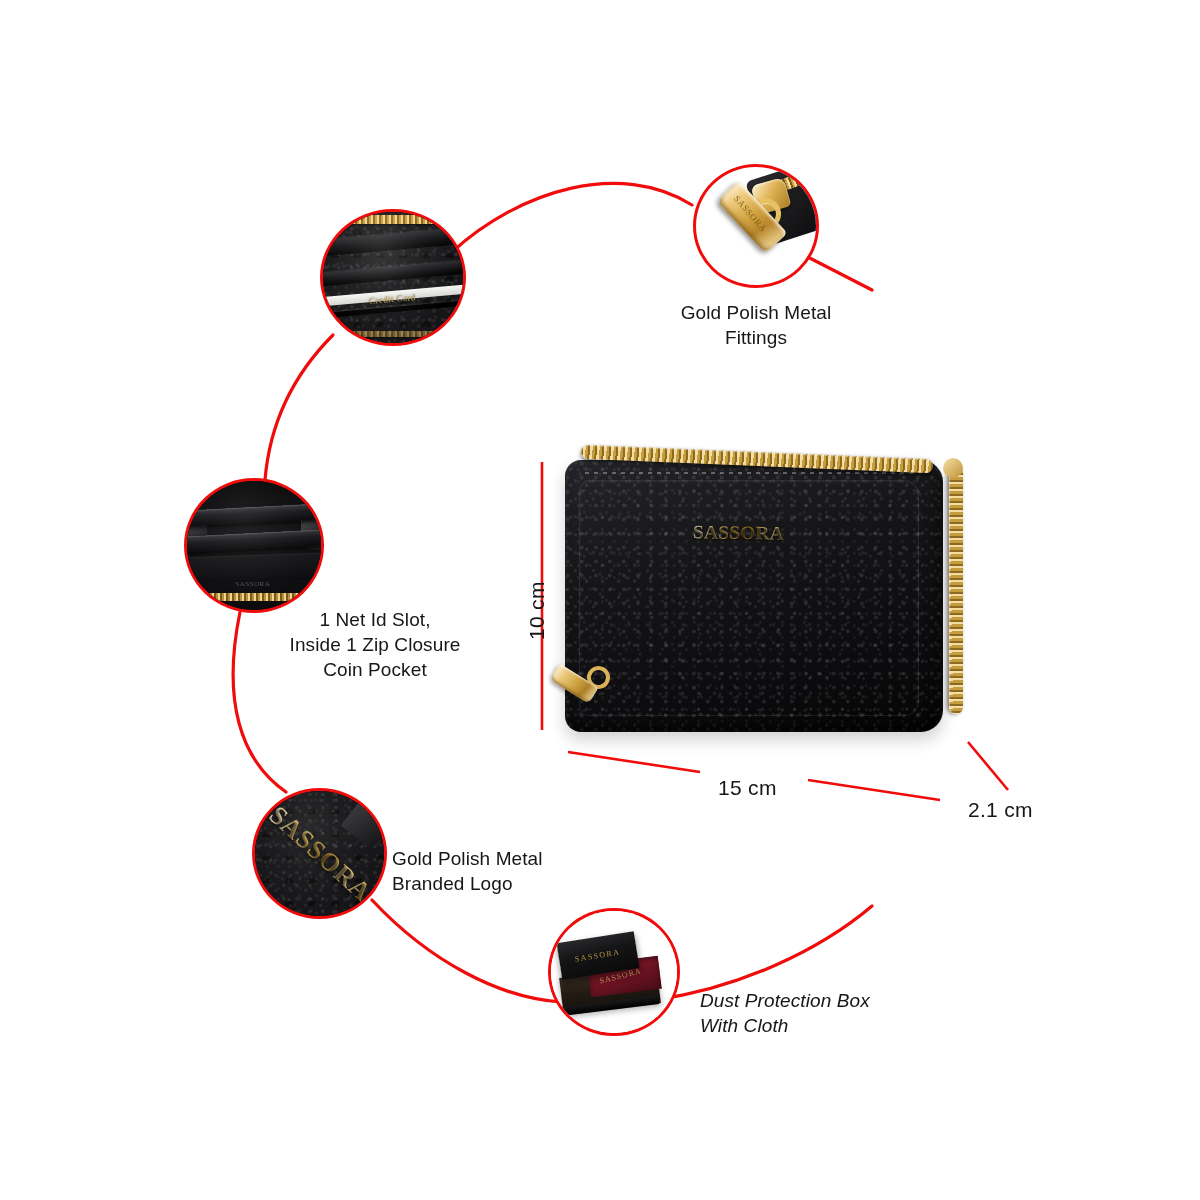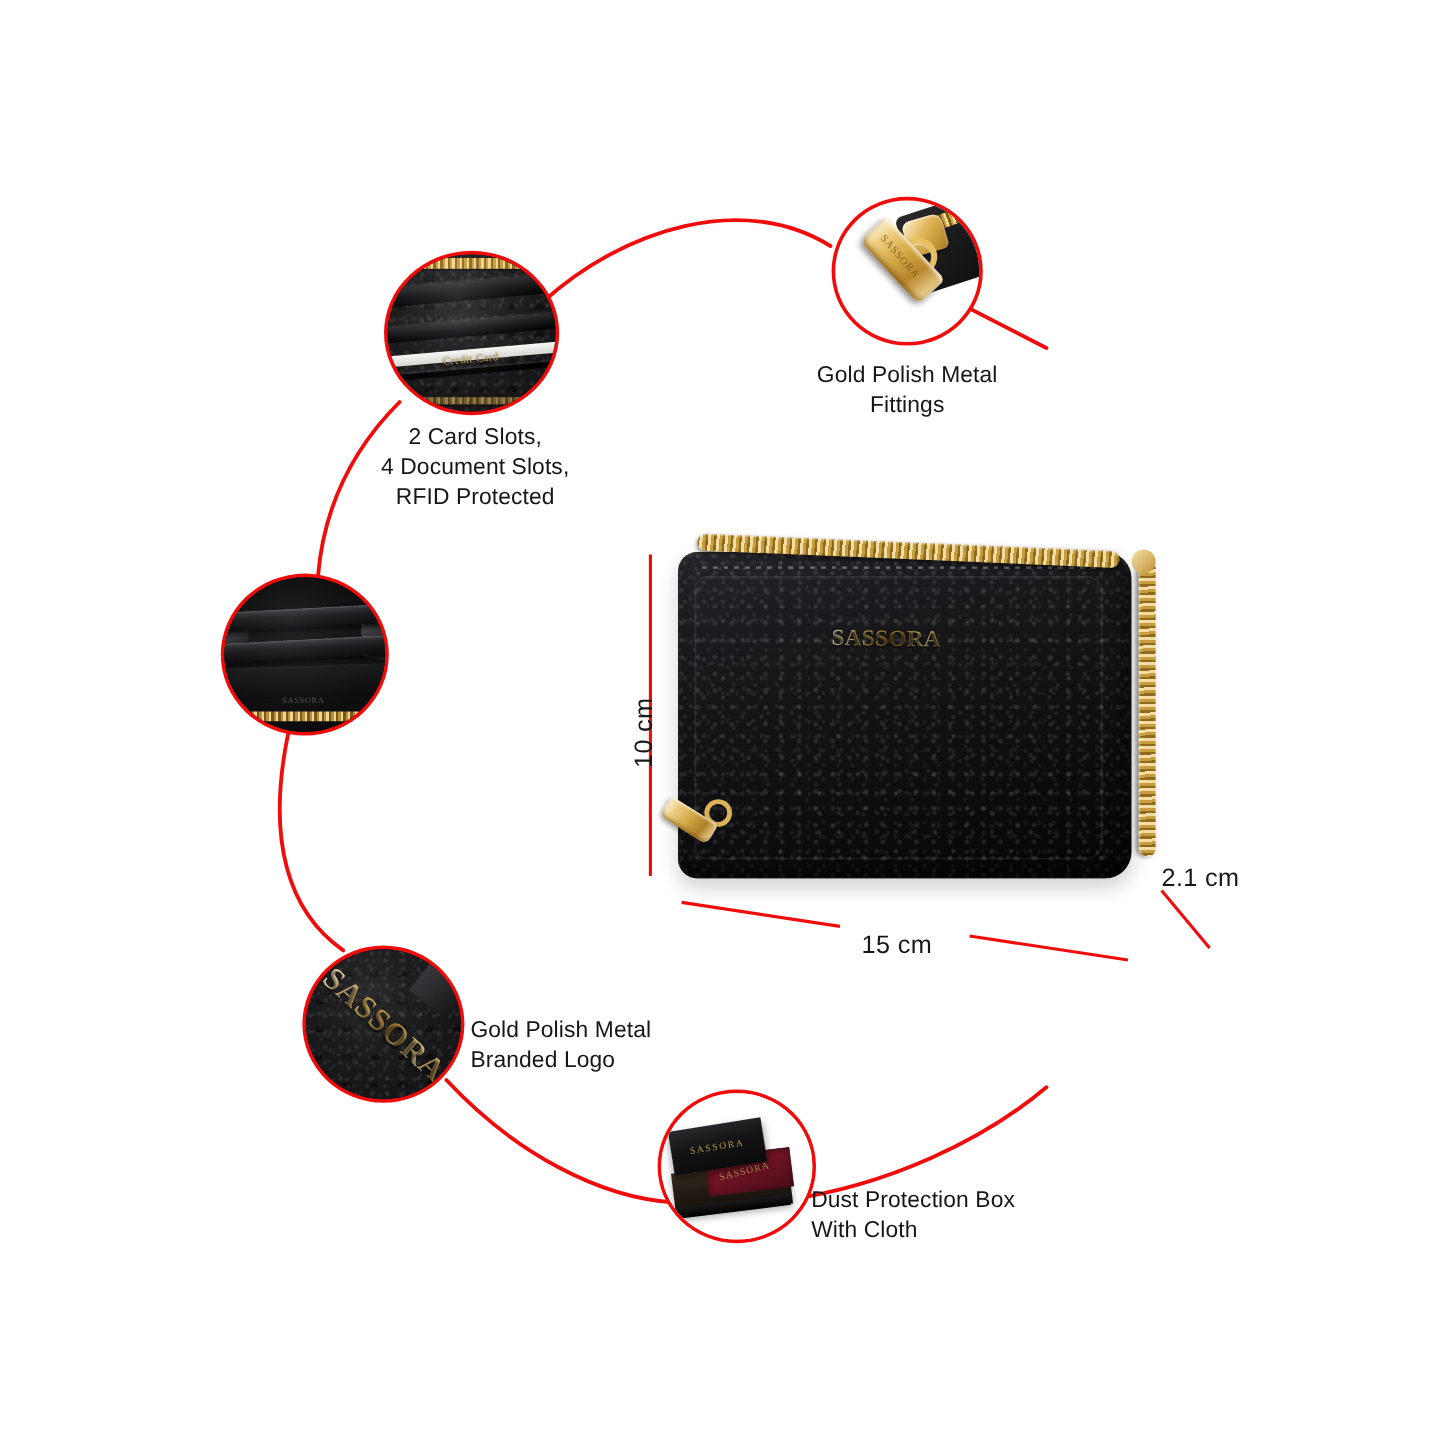--- a/index.html
+++ b/index.html
@@ -460,23 +460,20 @@
     <div class="leather"></div>
     <div class="cs-zip-teeth" style="top:3px;"></div>
     <div class="cs-band" style="top:22px; height:16px; transform:rotate(-5deg);"></div>
     <div class="cs-band" style="top:55px; height:13px; transform:rotate(-5deg);"></div>
     <div class="cs-white-strip" style="top:79px; height:9px; transform:rotate(-5deg);"></div>
     <div class="cs-credit-text" style="left:46px; top:82px; transform:rotate(-5deg);">Credit Card</div>
     <div class="cs-band" style="top:95px; height:5px; transform:rotate(-5deg); background:#000;"></div>
     <div class="cs-zip-teeth" style="bottom:6px; height:6px; opacity:.55;"></div>
     <div class="sheen"></div>
   </div>
-  <div class="callout-label" style="left:266px; top:352px; width:260px;">2 Card Slots,
-4 Document Slots,
-RFID Protected</div>
 
   <div class="callout-circle" style="left:693px; top:164px; width:126px; height:124px; background:#ffffff;">
     <div class="zp-leather"></div>
     <div class="zp-tape-teeth"></div>
     <div class="zp-slider"></div>
     <div class="zp-ring"></div>
     <div class="zp-bar">
       <div class="zp-engrave">SASSORA</div>
     </div>
   </div>
@@ -487,20 +484,23 @@
     <div class="int-bg"></div>
     <div class="int-corner" style="left:-6px; top:34px;"></div>
     <div class="int-corner" style="right:-6px; top:34px; transform:skewY(12deg);"></div>
     <div class="int-divider" style="top:26px; transform:rotate(-3deg);"></div>
     <div class="int-divider" style="top:52px; transform:rotate(-3deg);"></div>
     <div class="int-pocket" style="top:74px; height:26px; transform:rotate(-2deg);"></div>
     <div class="int-stamp">SASSORA</div>
     <div class="int-zip"></div>
     <div class="sheen" style="opacity:.5;"></div>
   </div>
+  <div class="callout-label" style="left:215px; top:607px; width:320px;">1 Net Id Slot,
+Inside 1 Zip Closure
+Coin Pocket</div>
 
   <div class="callout-circle" style="left:252px; top:788px; width:135px; height:131px;">
     <div class="leather"></div>
     <div class="logo-edge"></div>
     <div class="logo-plate">SASSORA</div>
     <div class="sheen" style="opacity:.6;"></div>
   </div>
   <div class="callout-label left-align" style="left:392px; top:846px; width:260px;">Gold Polish Metal
 Branded Logo</div>
 
@@ -509,33 +509,33 @@
       <div class="box-base"></div>
       <div class="box-cloth">
         <div class="box-cloth-text">SASSORA</div>
       </div>
       <div class="box-rim"></div>
       <div class="box-lid">
         <div class="box-lid-text">SASSORA</div>
       </div>
     </div>
   </div>
-  <div class="callout-label left-align" style="left:676px; top:988px; width:300px;">Dust Protection Box
+  <div class="callout-label left-align" style="left:700px; top:988px; width:300px;font-style:italic;">Dust Protection Box
 With Cloth</div>
 
   <div id="wallet-figure">
     <div class="wallet-body">
       <div class="wallet-panel-seam"></div>
       <div class="wallet-stitch"></div>
       <div class="wallet-logo">SASSORA</div>
     </div>
     <div class="wallet-zip-top"></div>
     <div class="wallet-zip-right"></div>
     <div class="wallet-zip-corner"></div>
     <div class="wallet-pull-ring"></div>
     <div class="wallet-pull"></div>
   </div>
 
   <div class="dim-label vertical" style="left:525px; top:640px;">10 cm</div>
   <div class="dim-label" style="left:718px; top:776px;">15 cm</div>
-  <div class="dim-label" style="left:968px; top:720px;">2.1 cm</div>
+  <div class="dim-label" style="left:968px; top:798px;">2.1 cm</div>
 
 </div>
 
 </body></html>

